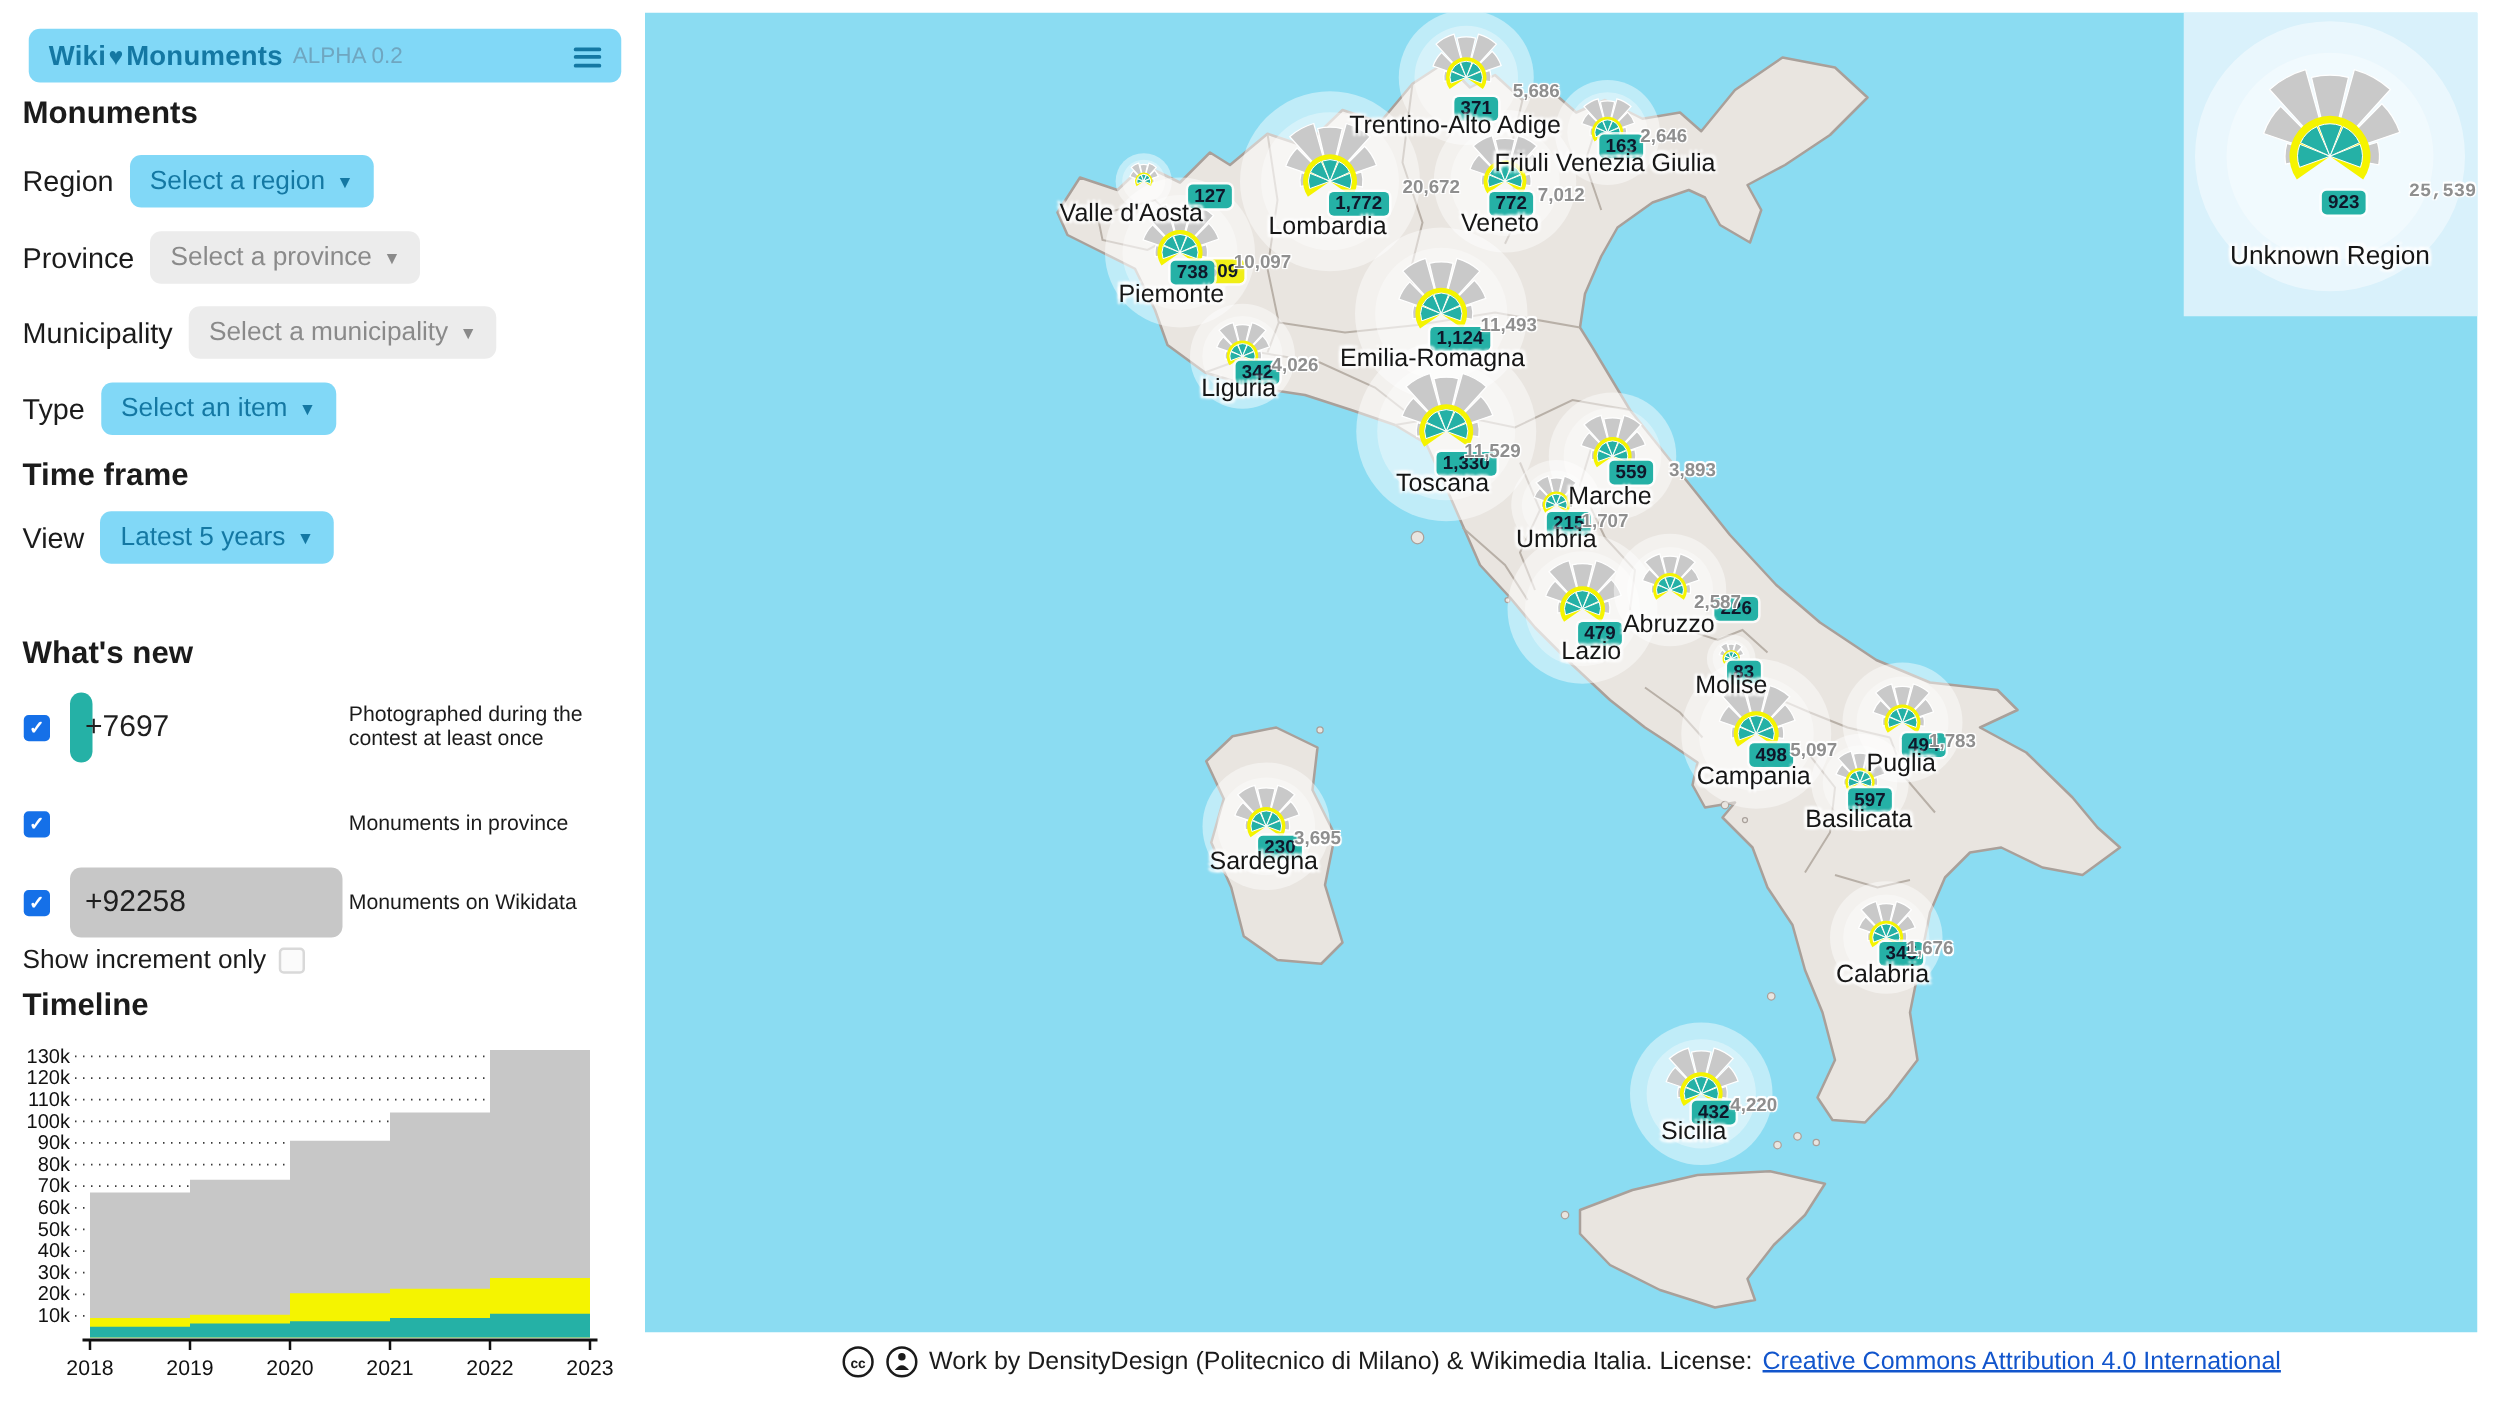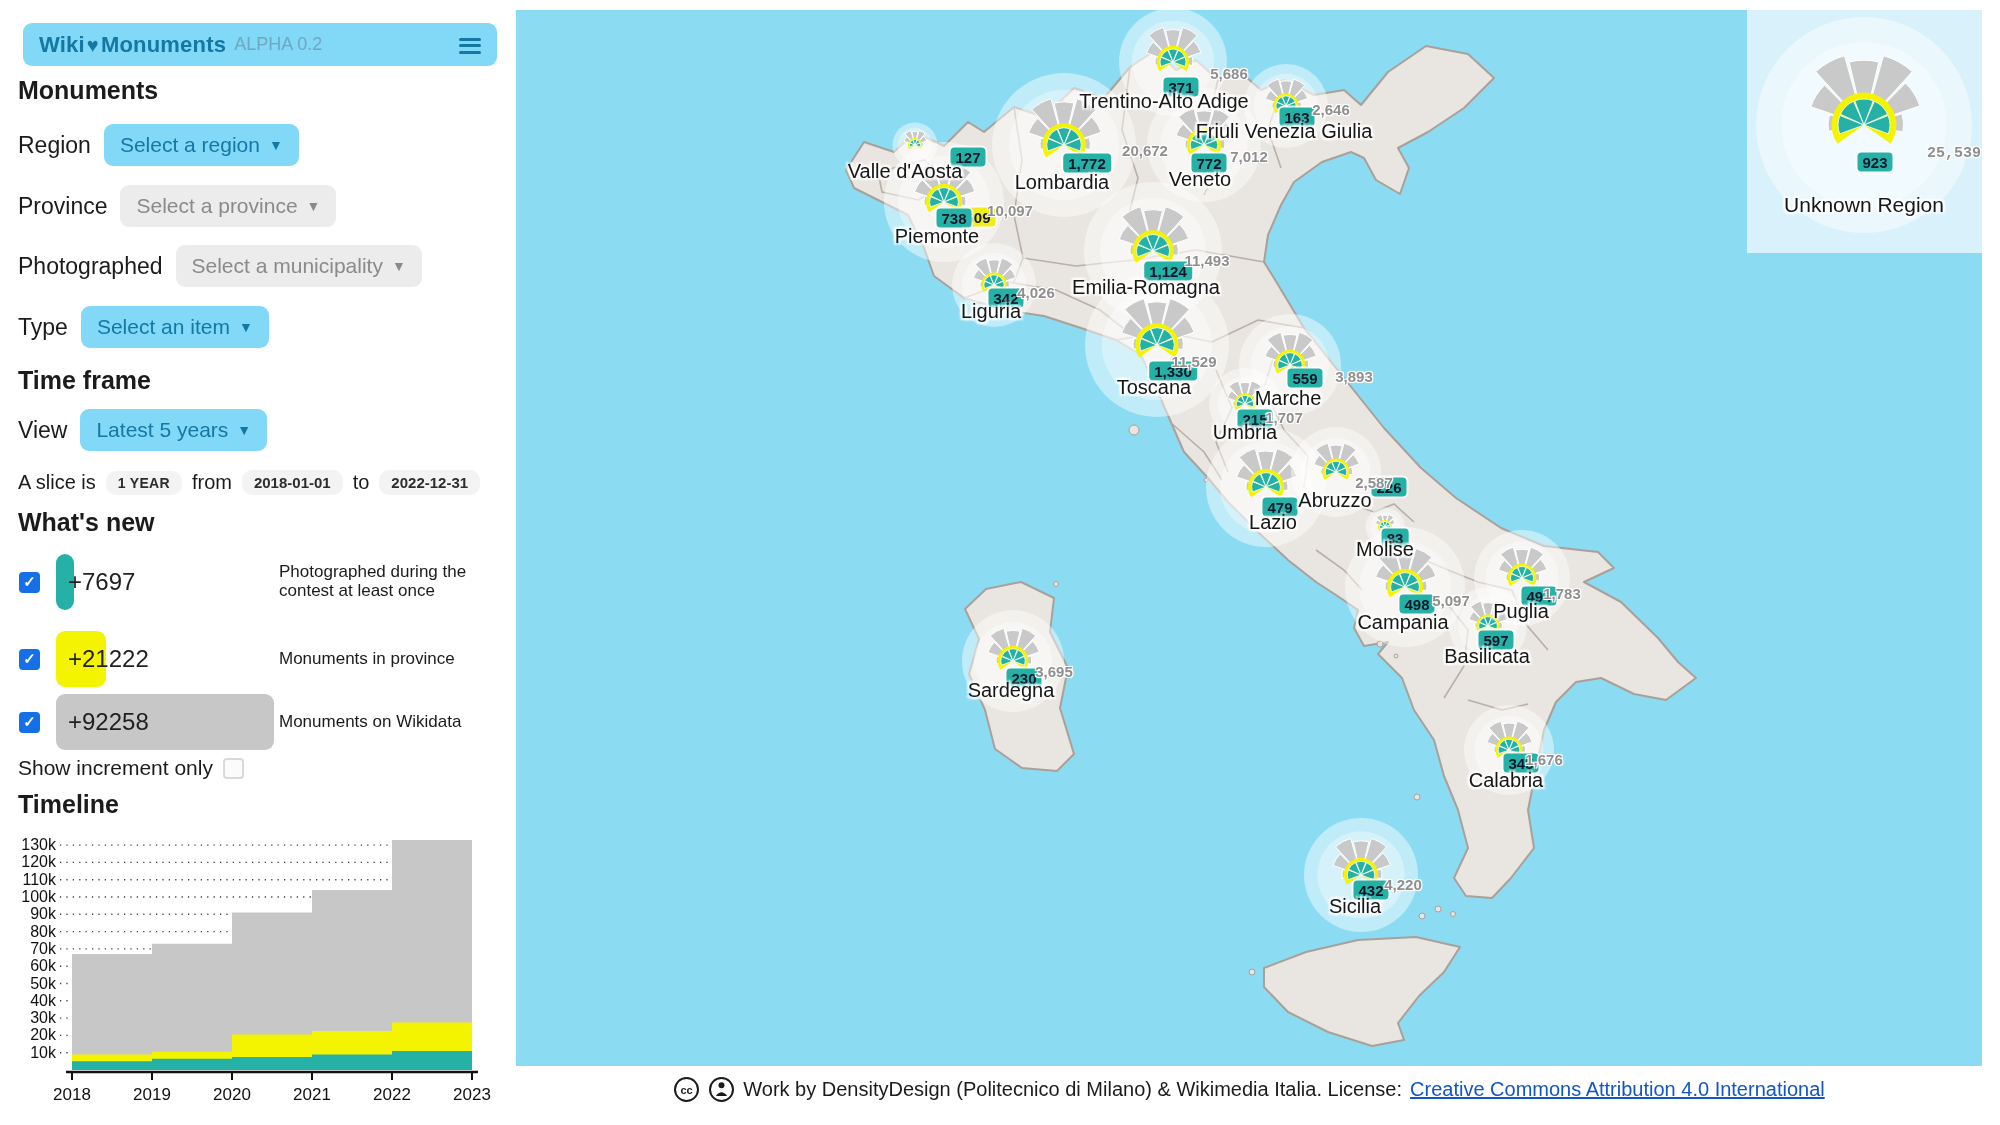--- a/index.html
+++ b/index.html
@@ -107,21 +107,21 @@
 
   <div class="form-row" style="top:185px">
     <span class="lbl">Province</span>
     <button class="selbtn gray">
       <span>Select a province</span>
       <span class="caret">▼</span>
     </button>
   </div>
 
   <div class="form-row" style="top:245px">
-    <span class="lbl">Photographed</span>
+    <span class="lbl">Municipality</span>
     <button class="selbtn gray">
       <span>Select a municipality</span>
       <span class="caret">▼</span>
     </button>
   </div>
 
   <div class="form-row" style="top:306px">
     <span class="lbl">Type</span>
     <button class="selbtn blue">
       <span>Select an item</span>
@@ -132,46 +132,34 @@
   <div class="h2" style="top:366px">Time frame</div>
 
   <div class="form-row" style="top:409px">
     <span class="lbl">View</span>
     <button class="selbtn blue">
       <span>Latest 5 years</span>
       <span class="caret">▼</span>
     </button>
   </div>
 
-  <div class="slice-line">
-    <span>A slice is</span>
-    <span class="pill small">1 YEAR</span>
-    <span>from</span>
-    <span class="pill date">2018-01-01</span>
-    <span>to</span>
-    <span class="pill date">2022-12-31</span>
-  </div>
 
   <div class="h2" style="top:508px">What's new</div>
 
   <div id="stats-container">
       <div class="stat-row" style="top: 553px;">
         <span class="cbx">✓</span>
         <div class="stat-field">
           <div class="stat-bar" style="background: rgb(37, 177, 166); width: 18px;"></div>
           <span class="stat-value">+7697</span>
         </div>
         <div class="stat-label">Photographed during the contest at least once</div>
       </div>
       <div class="stat-row" style="top: 630px;">
         <span class="cbx">✓</span>
-        <div class="stat-field">
-          <div class="stat-bar" style="background: rgb(245, 244, 0); width: 50px;"></div>
-          <span class="stat-value">+21222</span>
-        </div>
         <div class="stat-label">Monuments in province</div>
       </div>
       <div class="stat-row" style="top: 693px;">
         <span class="cbx">✓</span>
         <div class="stat-field">
           <div class="stat-bar" style="background: rgb(199, 199, 199); width: 218px;"></div>
           <span class="stat-value">+92258</span>
         </div>
         <div class="stat-label">Monuments on Wikidata</div>
       </div>

